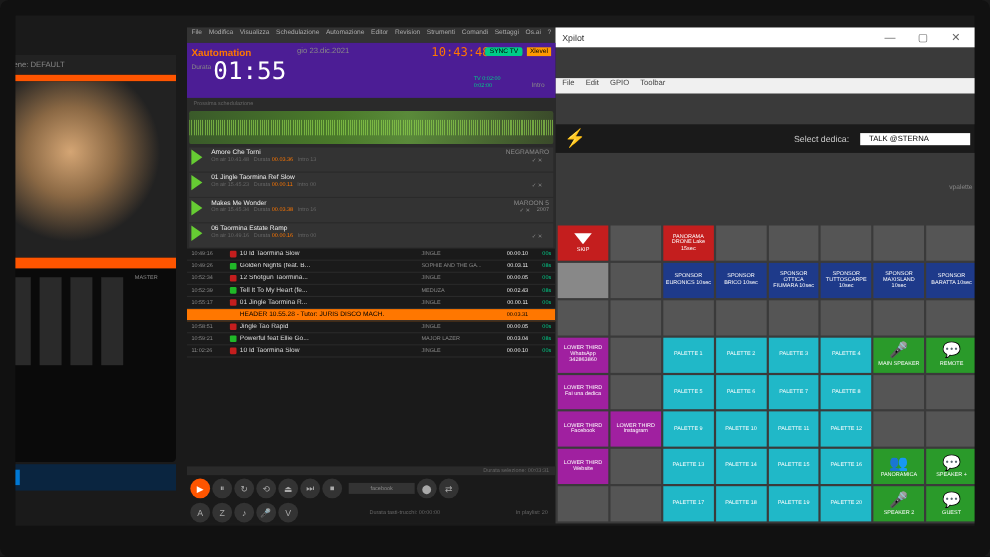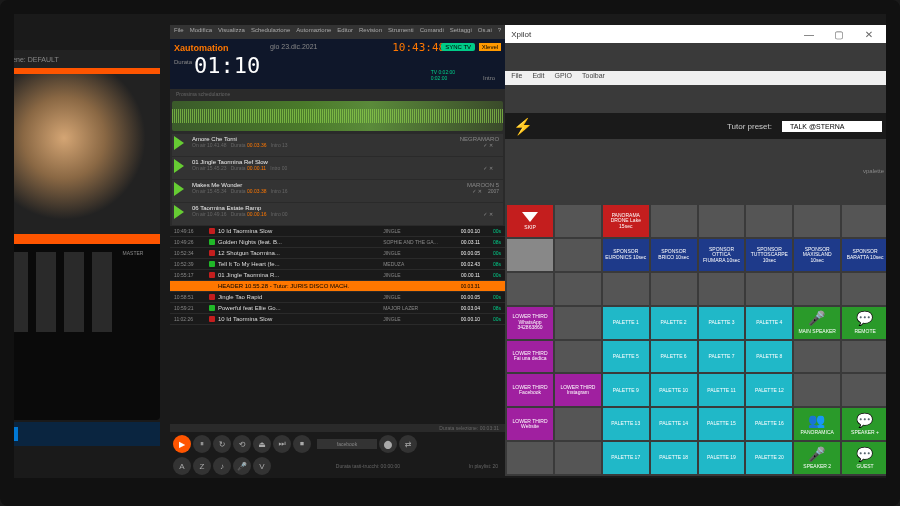--- a/index.html
+++ b/index.html
@@ -16,21 +16,21 @@
   
   .taskbar-left { position: absolute; left: 0; bottom: 60px; width: 160px; height: 24px; background: #0a2540; display: flex; align-items: center; padding: 0 4px; gap: 6px; }
   .taskbar-left .win-icon { width: 14px; height: 14px; background: #0078d4; }
 
   
   .main-area { position: absolute; left: 170px; top: 25px; right: 10px; bottom: 30px; display: flex; background: #0a0a0a; }
   
   
   .xauto { flex: 0 0 270px; background: #2a2a2a; display: flex; flex-direction: column; font-size: 7px; color: #ccc; }
   .xauto-menu { height: 14px; background: #333; font-size: 6px; color: #aaa; padding: 2px 4px; display: flex; gap: 6px; }
-  .xauto-header { height: 50px; background: #0f172a; padding: 4px; position: relative; }
+  .xauto-header { height: 50px; background: #4c1d95; padding: 4px; position: relative; }
   .xauto-logo { color: #ff7700; font-size: 9px; font-weight: bold; display: inline-block; }
   .xauto-date { color: #888; font-size: 7px; position: absolute; left: 100px; top: 4px; }
   .xauto-clock { color: #ff7700; font-size: 11px; position: absolute; right: 60px; top: 2px; font-family: monospace; }
   .sync-tv { background: #00cc88; color: #000; font-size: 6px; padding: 1px 4px; position: absolute; right: 30px; top: 4px; border-radius: 2px; }
   .xlevel { background: #ff9900; color: #000; font-size: 6px; padding: 1px 3px; position: absolute; right: 4px; top: 4px; }
   .big-timer { font-size: 22px; color: #fff; font-family: monospace; margin-top: 14px; }
   .durata-lbl { font-size: 6px; color: #888; display: inline-block; vertical-align: top; margin-top: 6px; }
   .tiny-times { font-size: 5px; color: #00cc88; position: absolute; right: 50px; top: 30px; line-height: 1.2; }
   .intro-lbl { font-size: 6px; color: #888; position: absolute; right: 10px; top: 36px; }
 
@@ -134,21 +134,21 @@
         <span>?</span>
       </div>
     <div class="xauto-header">
       <span class="xauto-logo">Xautomation</span>
       <span class="xauto-date">gio 23.dic.2021</span>
       <span class="xauto-clock">10:43:48</span>
       <span class="sync-tv">SYNC TV</span>
       <span class="xlevel">Xlevel</span>
       <div>
         <span class="durata-lbl">Durata</span>
-        <span class="big-timer">01:10</span>
+        <span class="big-timer">01:55</span>
         <span class="tiny-times">
           <span>TV</span>
           <span>0:02:00</span><br>
           <span>0:02:00</span>
         </span>
         <span class="intro-lbl">Intro</span>
       </div>
     </div>
     <div class="schedule-lbl">Prossima schedulazione</div>
     <div class="waveform"></div>
@@ -280,21 +280,21 @@
       <span class="win-ctrl">✕</span>
     </div>
     <div class="xpilot-menu" id="xpilot-menu">
         <span>File</span>
         <span>Edit</span>
         <span>GPIO</span>
         <span>Toolbar</span>
       </div>
     <div class="preset-bar">
       <span class="lightning">⚡</span>
-      <span class="preset-label">Tutor preset:</span>
+      <span class="preset-label">Select dedica:</span>
       <span class="preset-select">TALK @STERNA</span>
     </div>
     <div class="vpalette-lbl">vpalette</div>
     <div class="grid" id="grid">
         <div class="cell red">
           <div class="tri-down"></div>
           <div>SKIP</div>
         </div>
         <div class="cell empty"></div>
         <div class="cell red">

